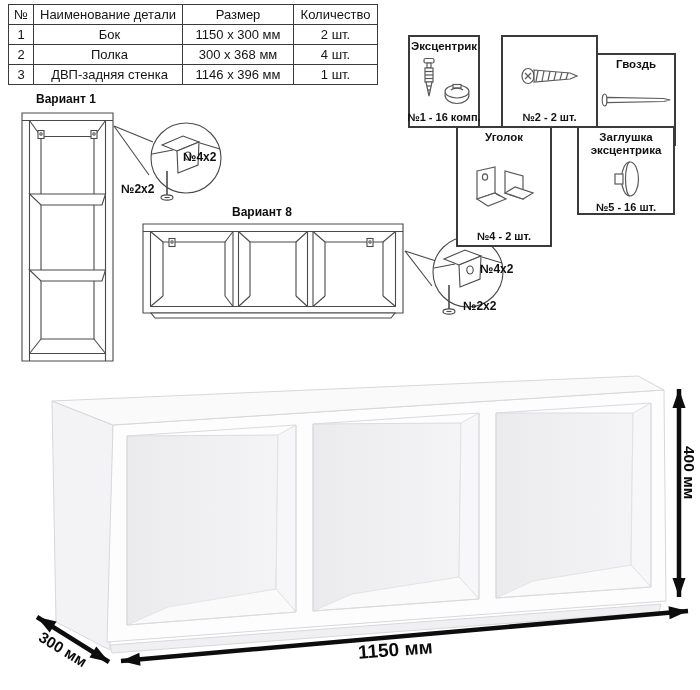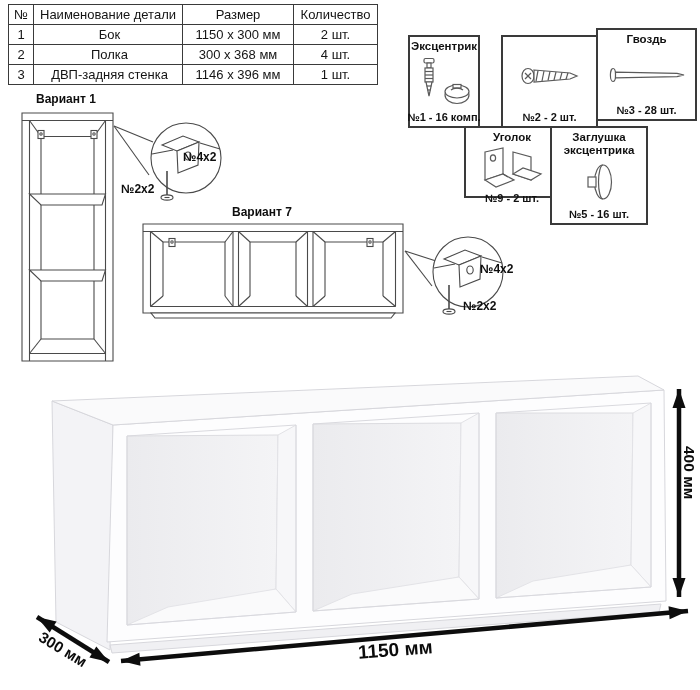--- a/index.html
+++ b/index.html
@@ -251,66 +251,66 @@
       <line x1="29" y1="7.5" x2="27" y2="16.5"></line>
           <line x1="35" y1="8" x2="33" y2="16"></line>
       <line x1="41" y1="8.4" x2="39" y2="15.6"></line>
           <line x1="47" y1="8.8" x2="45" y2="15.2"></line>
     </g>
   </svg>
     </div>
   <div class="hw-count">№2 - 2 шт.</div>
 </div>
 
-<div class="hw-cell" style="left:596px;top:28px;width:101px;height:93px;">
+<div class="hw-cell" style="left:596px;top:53px;width:80px;height:93px;">
   <div class="hw-title">Гвоздь</div>
   <div class="hw-iconbox">
       <svg width="78" height="16" viewBox="0 0 78 16" style="position:static">
     <g stroke="#5a5a5a" stroke-width="1.2" fill="#ffffff">
       <ellipse cx="5" cy="8" rx="2.6" ry="6.5"></ellipse>
       <polygon points="7.5,5.2 69,6.3 76,8 69,9.7 7.5,10.8"></polygon>
     </g>
   </svg>
     </div>
   <div class="hw-count">№3 - 28 шт.</div>
 </div>
 
-<div class="hw-cell" style="left:456px;top:126px;width:96px;height:72px;margin-left:8px;">
+<div class="hw-cell" style="left:456px;top:126px;width:96px;height:121px;">
   <div class="hw-title">Уголок</div>
   <div class="hw-iconbox">
       <svg width="66" height="48" viewBox="0 0 66 48" style="position:static">
     <g stroke="#5a5a5a" stroke-width="1.2" fill="#ffffff">
       <polygon points="6,8 24,4 24,30 6,36"></polygon>
       <ellipse cx="14" cy="14" rx="2.6" ry="3.2"></ellipse>
       <polygon points="6,36 24,30 35,36 17,43"></polygon>
       <polygon points="34,8 52,13 52,36 34,30"></polygon>
       <polygon points="34,30 52,36 62,30 44,24"></polygon>
       <line x1="24" y1="30" x2="29" y2="33"></line>
     </g>
   </svg>
     </div>
-  <div class="hw-count">№9 - 2 шт.</div>
-</div>
-
-<div class="hw-cell" style="left:550px;top:126px;width:98px;height:99px;">
+  <div class="hw-count">№4 - 2 шт.</div>
+</div>
+
+<div class="hw-cell" style="left:577px;top:126px;width:98px;height:89px;">
   <div class="hw-title">Заглушка эксцентрика</div>
   <div class="hw-iconbox">
       <svg width="40" height="44" viewBox="0 0 40 44" style="position:static">
     <g stroke="#5a5a5a" stroke-width="1.2" fill="#ffffff">
       <ellipse cx="24" cy="22" rx="8.5" ry="17"></ellipse>
       <path d="M24,5 a4.5,17 0 0 0 0,34" fill="none"></path>
       <rect x="9" y="17" width="8" height="10"></rect>
     </g>
   </svg>
     </div>
   <div class="hw-count">№5 - 16 шт.</div>
 </div>
 
 <div class="lbl" style="left:36px;top:92px;">Вариант 1</div>
-<div class="lbl" style="left:232px;top:205px;">Вариант 7</div>
+<div class="lbl" style="left:232px;top:205px;">Вариант 8</div>
 
 <div class="lbl" style="left:183px;top:150px;">№4х2</div>
 <div class="lbl" style="left:121px;top:182px;">№2х2</div>
 
 <div class="lbl" style="left:480px;top:262px;">№4х2</div>
 <div class="lbl" style="left:463px;top:299px;">№2х2</div>
 
 <div class="dim dim-w">1150 мм</div>
 <div class="dim dim-d">300 мм</div>
 <div class="dim dim-h">400 мм</div>

